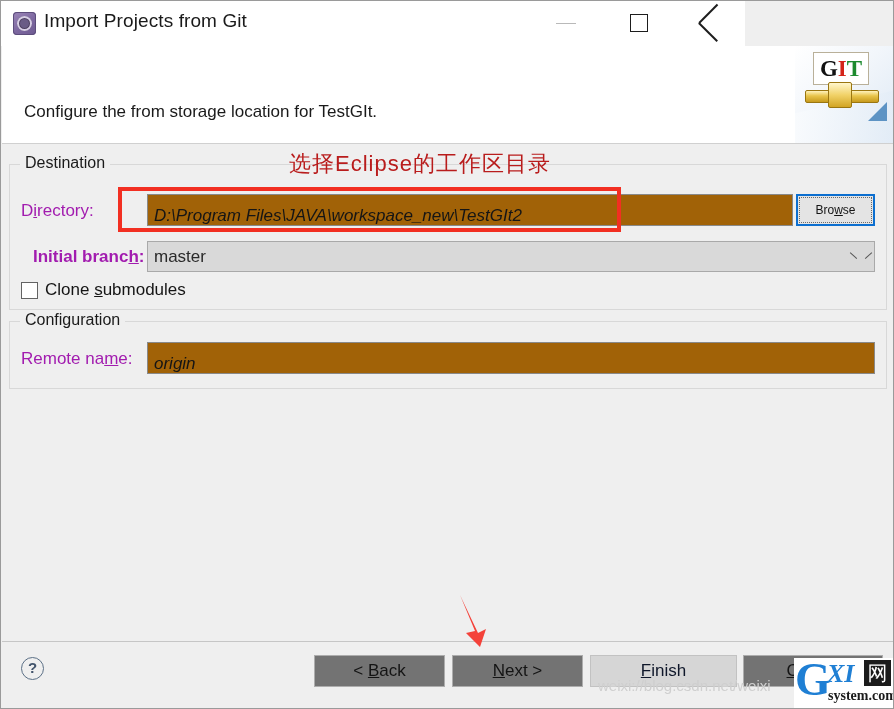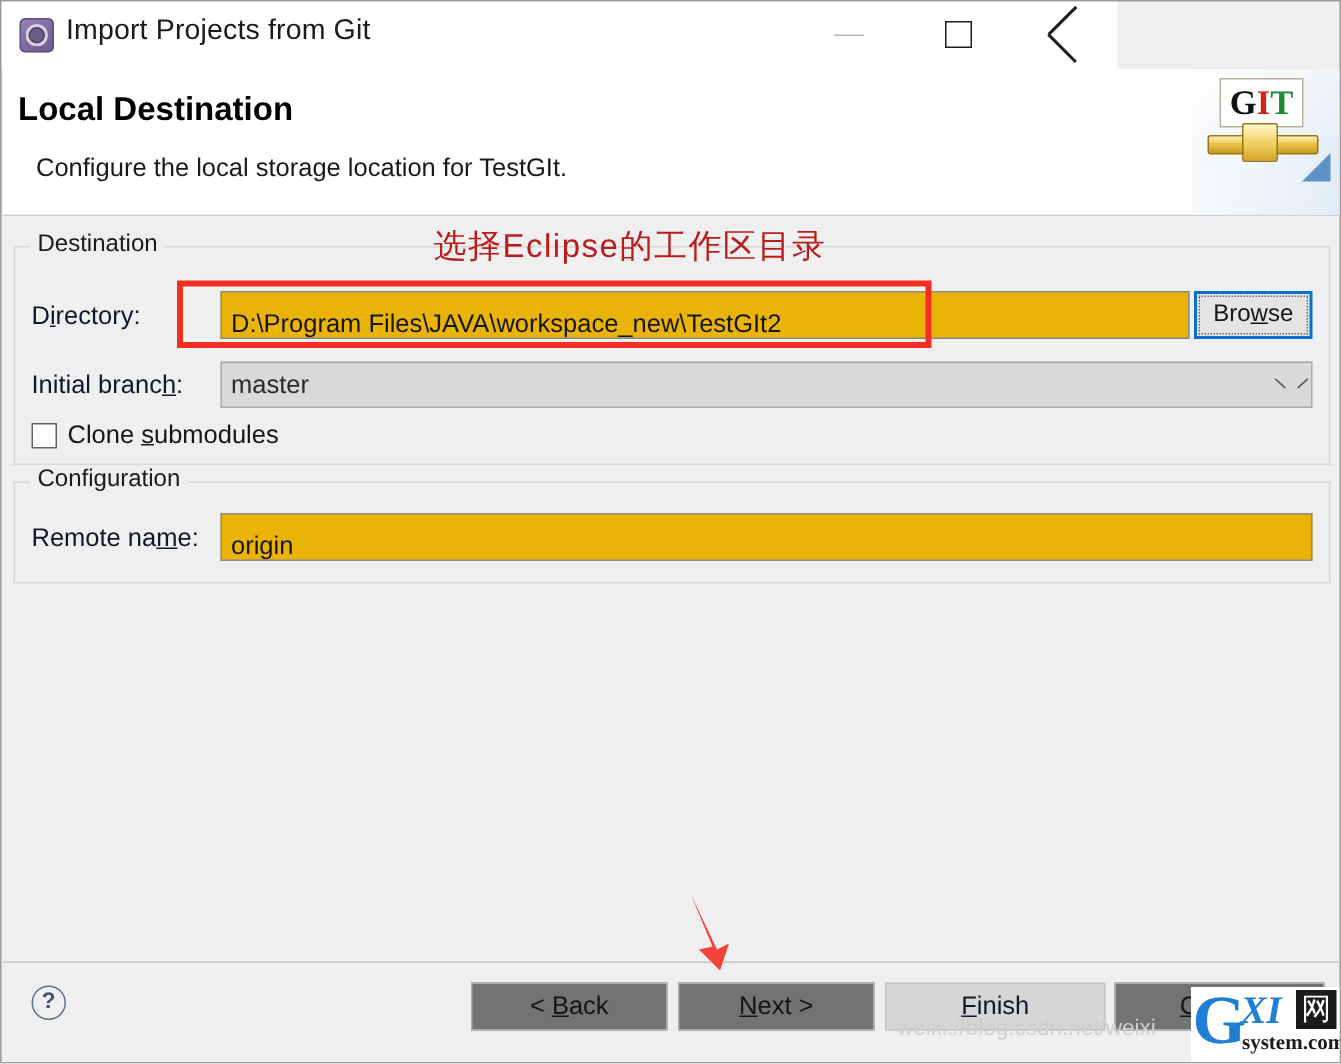--- a/index.html
+++ b/index.html
@@ -198,63 +198,64 @@
     font-size: 16px;
     color: #1a1a1a;
     white-space: nowrap;
   }
   #group-destination { left: 8px; top: 163px; width: 878px; height: 146px; }
   #group-configuration { left: 8px; top: 320px; width: 878px; height: 68px; }
 
   .field-label {
     position: absolute;
     font-size: 17px;
-    color: #0f172a;
+    color: #a21caf;
     white-space: nowrap;
   }
   .mn { text-decoration: underline; }
 
   .textfield {
     position: absolute;
-    background: #eab308;
+    background: #a16207;
     border: 1px solid #898989;
     box-sizing: border-box;
     font-family: "Liberation Sans", sans-serif;
     font-size: 17px;
     color: #151515;
     padding: 12px 0 0 6px;
     outline: none;
     line-height: 30px;
+    font-style: italic;
   }
 
   
   #directory-label { left: 20px; top: 200px; }
   #directory-input { left: 146px; top: 193px; width: 646px; height: 32px; }
   #browse-button {
     position: absolute;
     left: 795px; top: 193px;
     width: 79px; height: 32px;
     background: #e4e4e4;
     border: 2px solid #0c6fd0;
     box-sizing: border-box;
     font-family: "Liberation Sans", sans-serif;
-    font-size: 16px;
+    font-size: 12px;
     color: #151515;
     padding: 0;
     cursor: default;
   }
   #browse-button .inner {
     display: block;
     margin: 1px;
     border: 1px dotted #6b6b6b;
     line-height: 24px;
   }
 
   
-  #branch-label { left: 20px; top: 246px; }
+  #branch-label { left: 32px; top: 246px; font-weight: bold; }
   #branch-combo {
     position: absolute;
     left: 146px; top: 240px;
     width: 728px; height: 31px;
     background: #d9d9d9;
     border: 1px solid #a9a9a9;
     box-sizing: border-box;
     font-size: 17px;
     color: #2a2a2a;
     line-height: 29px;
@@ -433,22 +434,21 @@
     </button>
     <button class="win-btn max">
       <span class="glyph-max"></span>
     </button>
     <button class="win-btn close">
       <span class="glyph-close"></span>
     </button>
   </div>
 
   <div class="header">
-    <div class="page-title">Local Destination</div>
-    <div class="page-desc">Configure the local storage location for TestGIt.</div>
+    <div class="page-desc">Configure the from storage location for TestGIt.</div>
 
     <div class="git-banner">
       <div class="sheen"></div>
       <div class="git-plate">
         <span class="g">G</span>
           <span class="i">I</span>
           <span class="t">T</span>
       </div>
       <div class="pipe-bar"></div>
       <div class="pipe-box"></div>

